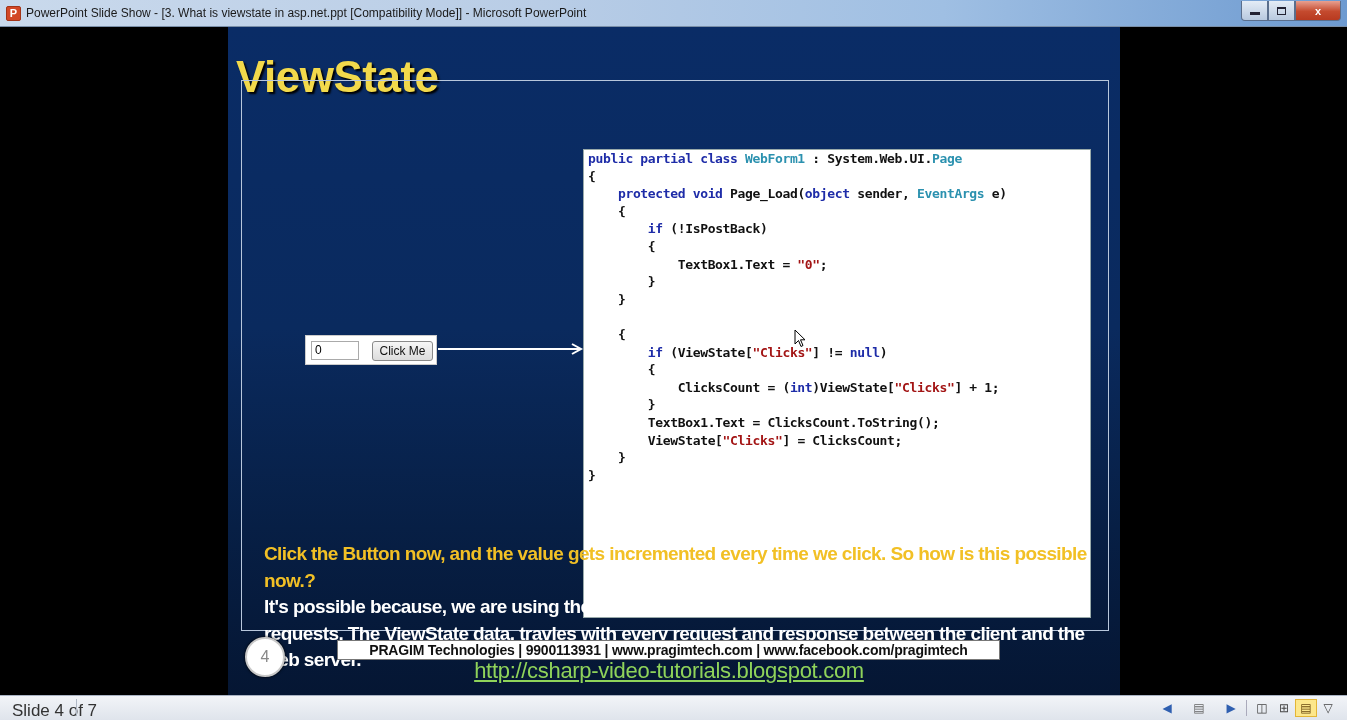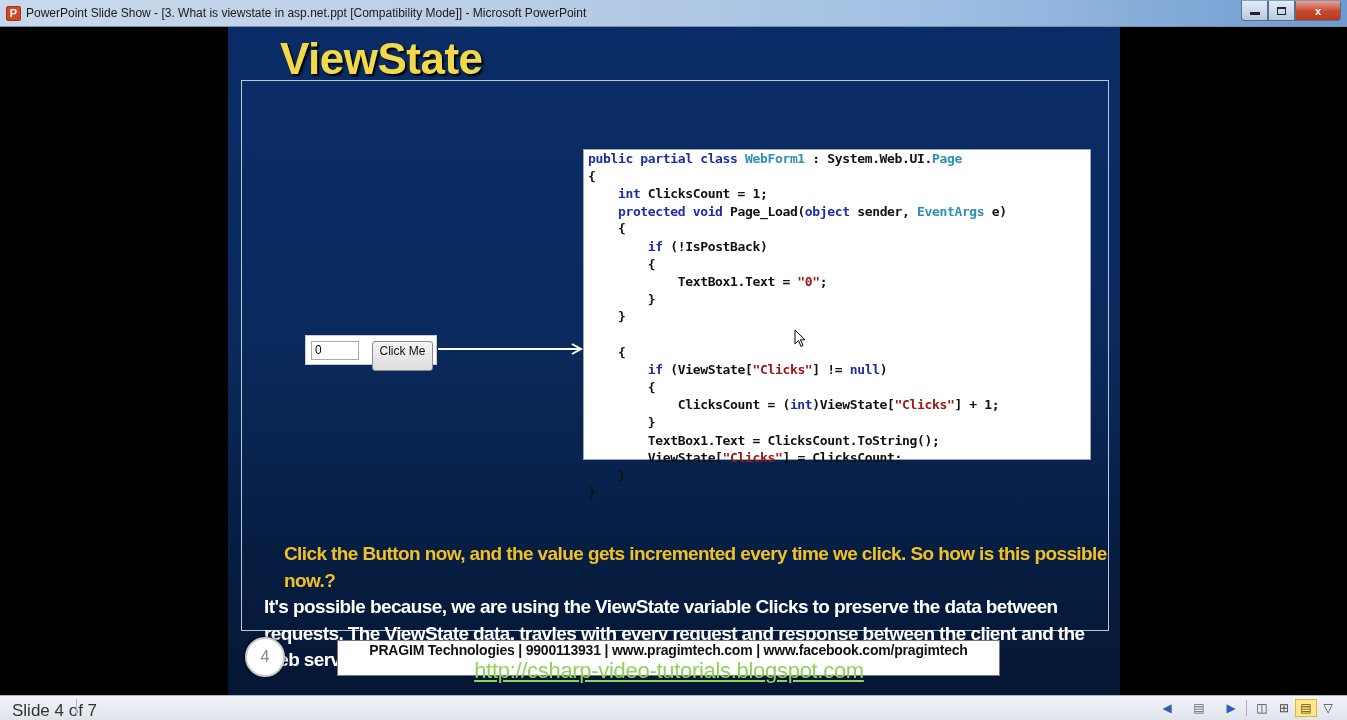--- a/index.html
+++ b/index.html
@@ -30,73 +30,72 @@
   .winbtn.min { border-radius: 0 0 0 4px; }
   .minbar { width: 10px; height: 3px; background: #223; margin-top: 6px; }
   .maxbox { width: 9px; height: 8px; border: 1px solid #223; border-top-width: 2px; }
 
   
   .slide {
     position: absolute; left: 228px; top: 27px; width: 892px; height: 668px;
     background: linear-gradient(to bottom, #0a2c66 0%, #0a2a5e 45%, #071f45 75%, #051633 100%);
   }
   .slide-title {
-    position: absolute; left: 8px; top: 4px; font: bold 44px/56px "Liberation Sans", sans-serif;
+    position: absolute; left: 8px; top: 22px; font: bold 44px/56px "Liberation Sans", sans-serif;
     color: #f2d94b; letter-spacing: -0.5px;
     text-shadow: 2px 2px 2px #000;
-    margin-left: 44px;
   }
   .content-box {
     position: absolute; left: 13px; top: 53px; width: 868px; height: 551px;
     border: 1px solid #b8c7dc;
   }
   .code-panel {
-    position: absolute; left: 341px; top: 68px; width: 508px; height: 311px;
+    position: absolute; left: 341px; top: 68px; width: 508px; height: 469px;
     background: #fff; border: 1px solid #9aa;
     padding: 0 0 0 4px;
   }
   .code-line {
     font: bold 13px/17.6px "DejaVu Sans Mono", monospace; color: #111; white-space: pre;
     letter-spacing: -0.35px;
   }
   .kw { color: #1e2ca8; }
   .type { color: #2b91af; }
   .str { color: #a31515; }
 
   .demo-form {
     position: absolute; left: 63px; top: 254px; width: 132px; height: 30px;
     background: #fff; border: 1px solid #ccc;
   }
   .demo-input {
     position: absolute; left: 5px; top: 5px; width: 48px; height: 19px;
     border: 1px solid #aaa; background: #fff; font: 12px/17px "Liberation Sans", sans-serif; padding-left: 3px; color: #000;
   }
   .demo-button {
-    position: absolute; left: 66px; top: 5px; width: 61px; height: 30px;
+    position: absolute; left: 66px; top: 5px; width: 61px; height: 20px;
     border: 1px solid #8a8a8a; border-radius: 3px; background: linear-gradient(#f6f6f6, #dcdcdc);
     font: 12px/18px "Liberation Sans", sans-serif; color: #111; text-align: center;
   }
   .arrow {
     position: absolute; left: 196px; top: 261px; width: 146px; height: 14px;
   }
 
   .desc {
     position: absolute; left: 22px; top: 460px; width: 860px;
     font: bold 19px/26.5px "Liberation Sans", sans-serif; letter-spacing: -0.6px;
   }
-  .desc .q { color: #f2c025; margin-left: 20px; }
+  .desc .q { color: #f2c025; }
   .desc .a { color: #ffffff; }
 
   .slide-num {
     position: absolute; left: 17px; top: 610px; width: 40px; height: 40px; border-radius: 50%;
     background: #fff; border: 2px solid #c9c9c9; box-shadow: 0 0 3px #000;
     font: 16px/36px "Liberation Sans", sans-serif; color: #888; text-align: center;
   }
   .footer-banner {
-    position: absolute; left: 109px; top: 613px; width: 663px; height: 36px;
+    position: absolute; left: 109px; top: 613px; width: 663px; height: 20px;
     background: #fff; border: 1px solid #777;
     font: bold 14px/18px "Liberation Sans", sans-serif; color: #111; text-align: center; white-space: nowrap;
     letter-spacing: -0.2px;
   }
   .footer-link {
     position: absolute; left: 216px; top: 631px; width: 450px;
     font: 22px/26px "Liberation Sans", sans-serif; color: #8fd35a; text-decoration: underline; text-align: center;
     letter-spacing: -0.3px;
   }
 
@@ -134,21 +133,20 @@
       </div>
   </div>
 </div>
 
 <div class="slide">
   <div class="slide-title">ViewState</div>
   <div class="content-box">
     <div class="code-panel" id="code-panel">
         <div class="code-line"><span class="kw">public partial class </span><span class="type">WebForm1</span><span> : System.Web.UI.</span><span class="type">Page</span></div>
         <div class="code-line"><span>{</span></div>
-        <div class="code-line"><span>    </span><span class="kw">int</span><span> ClicksCount = 1;</span></div>
         <div class="code-line"><span>    </span><span class="kw">protected void</span><span> Page_Load(</span><span class="kw">object</span><span> sender, </span><span class="type">EventArgs</span><span> e)</span></div>
         <div class="code-line"><span>    {</span></div>
         <div class="code-line"><span>        </span><span class="kw">if</span><span> (!IsPostBack)</span></div>
         <div class="code-line"><span>        {</span></div>
         <div class="code-line"><span>            TextBox1.Text = </span><span class="str">"0"</span><span>;</span></div>
         <div class="code-line"><span>        }</span></div>
         <div class="code-line"><span>    }</span></div>
         <div class="code-line">&nbsp;</div>
         <div class="code-line"><span>    {</span></div>
         <div class="code-line"><span>        </span><span class="kw">if</span><span> (ViewState[</span><span class="str">"Clicks"</span><span>] != </span><span class="kw">null</span><span>)</span></div>

